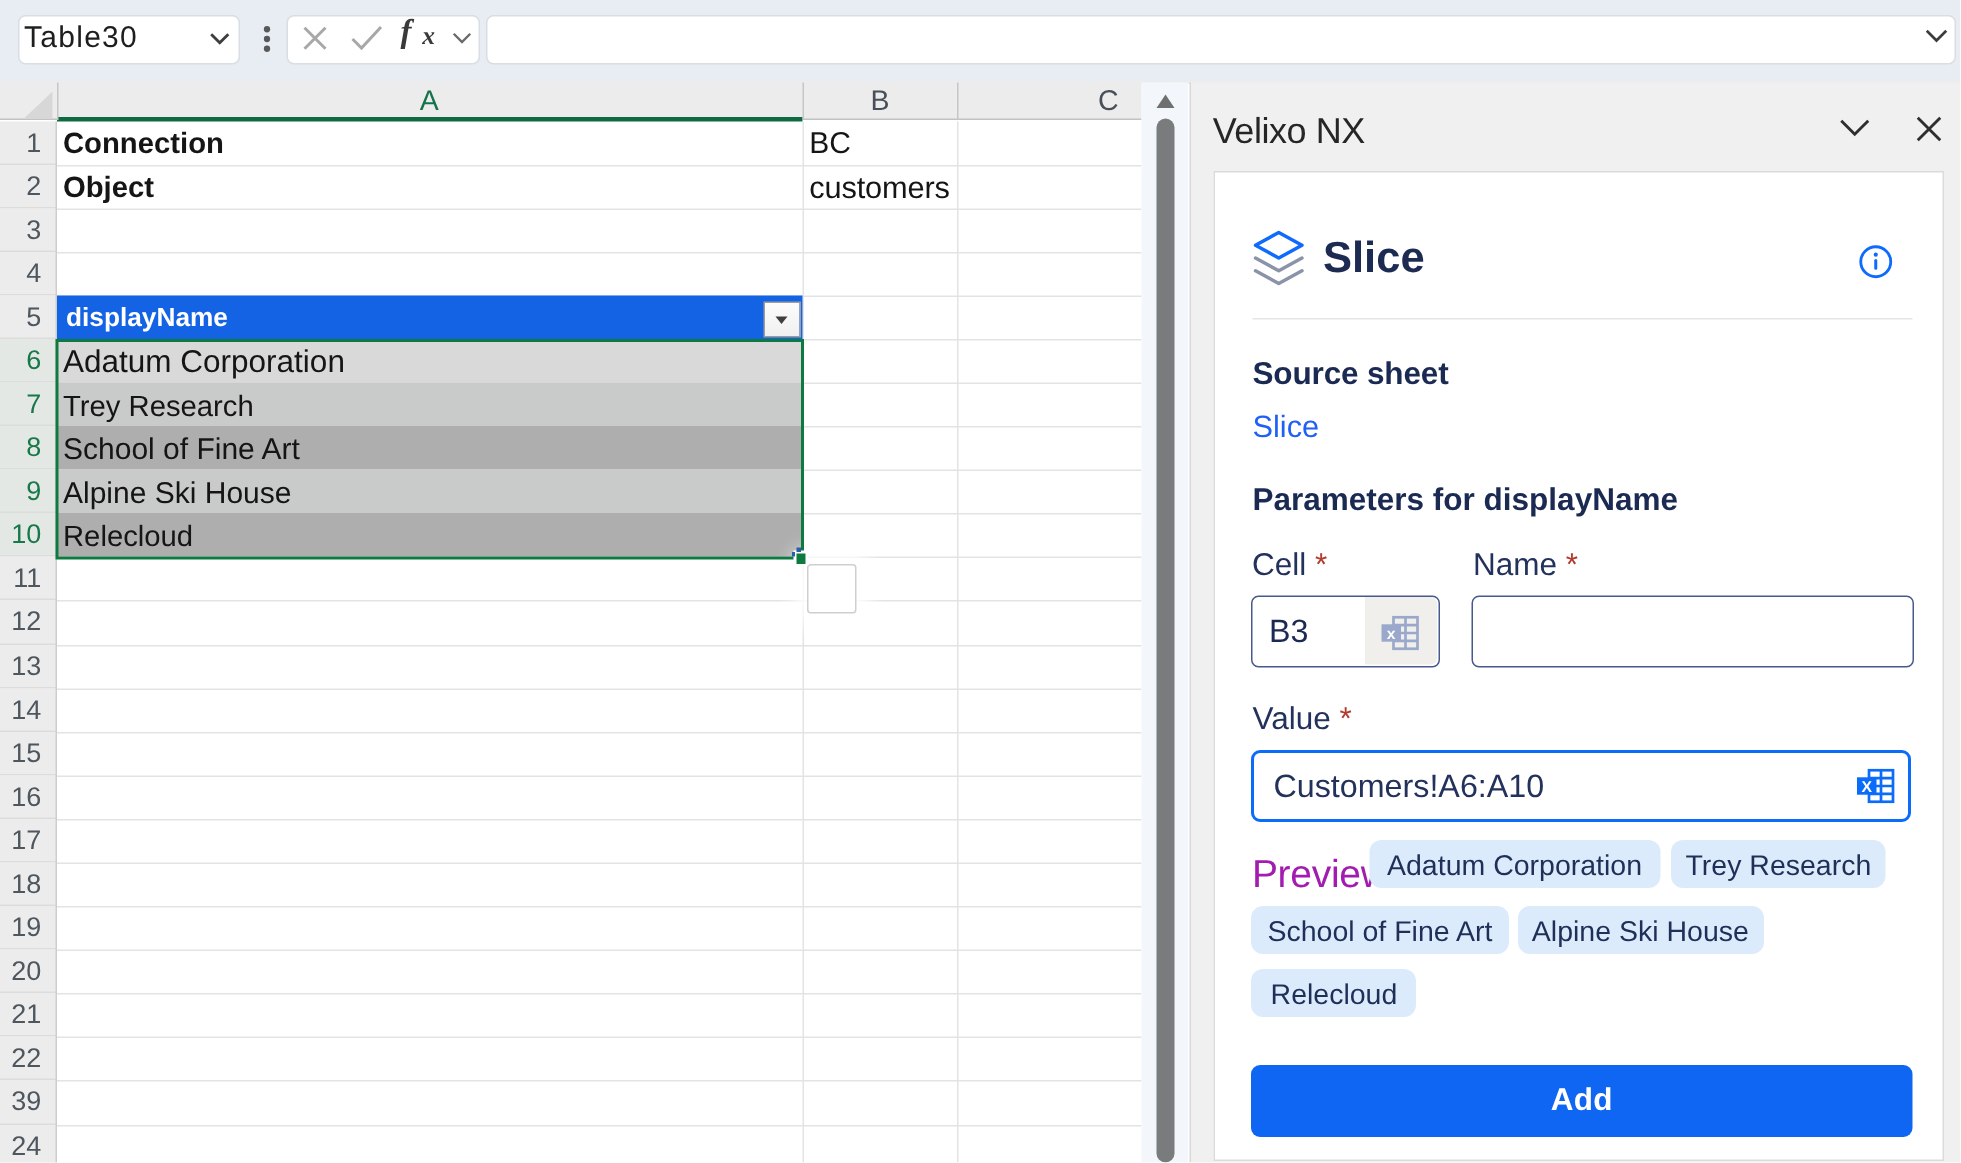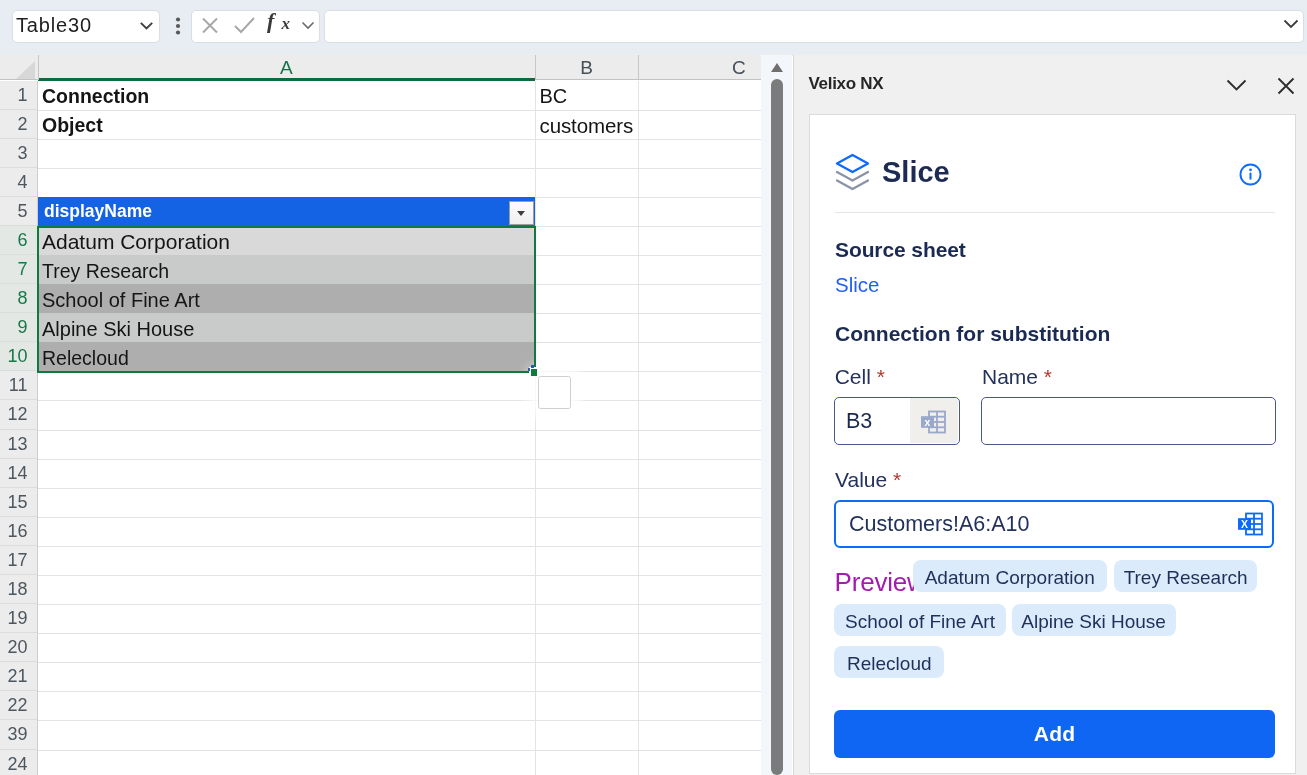--- a/index.html
+++ b/index.html
@@ -166,21 +166,21 @@
 <div class="abs" style="left:527.6px;top:368.2px;width:2.8px;height:2.8px;background:#2a5dab;"></div>
 <div class="abs" style="left:531px;top:365px;width:2.8px;height:2.8px;background:#2a5dab;"></div>
 
 <div class="abs" style="left:761.4px;top:55.2px;width:31.10px;height:719.80px;background:#f3f6fa;"></div>
 <div class="abs" style="left:770.5px;top:63px;width:0;height:0;border-left:6.5px solid transparent;border-right:6.5px solid transparent;border-bottom:9px solid #6f6f6f;"></div>
 <div class="abs" style="left:771.2px;top:79px;width:11.5px;height:696px;background:#797b7d;border-radius:6px;"></div>
 
 <div class="abs" style="left:792.5px;top:55.2px;width:1px;height:719.80px;background:#d8d8d8;"></div>
 <div class="abs" style="left:793.5px;top:55.2px;width:513.50px;height:719.80px;background:#f0f0f0;"></div>
 
-<div class="abs" style="left:808.5px;top:74px;font-size:17px;font-weight:bold;color:#262626;letter-spacing:-0.3px;">Velixo NX</div>
+<div class="abs" style="left:808.5px;top:74px;font-size:24px;font-weight:normal;color:#262626;letter-spacing:-0.3px;">Velixo NX</div>
 <svg class="abs" style="left:1226px;top:79px;" width="21" height="13" viewBox="0 0 21 13">
       <path d="M1.5 1.5 L10.5 10.5 L19.5 1.5" fill="none" stroke="#2e2e2e" stroke-width="1.9"></path>
     </svg>
 <svg class="abs" style="left:1276.5px;top:76.5px;" width="18" height="18" viewBox="0 0 18 18">
       <path d="M1.5 1.5 L16.5 16.5 M16.5 1.5 L1.5 16.5" stroke="#2e2e2e" stroke-width="1.9" fill="none"></path>
     </svg>
 
 <div class="abs" style="left:809px;top:114px;width:487px;height:660px;background:#fff;border:1px solid #dbdbdb;box-sizing:border-box;"></div>
 
 <svg class="abs" style="left:834px;top:152px;" width="37" height="40" viewBox="0 0 37 40">
@@ -193,21 +193,21 @@
   <circle cx="11.5" cy="11.5" r="10" fill="none" stroke="#0f6afe" stroke-width="1.9"></circle>
   <circle cx="11.5" cy="6.8" r="1.4" fill="#0f6afe"></circle>
   <rect x="10.5" y="9.6" width="2" height="7.2" rx="1" fill="#0f6afe"></rect>
 </svg>
 
 <div class="abs" style="left:835px;top:211.5px;width:440px;height:1px;background:#e5e5e5;"></div>
 
 <div class="abs" style="left:835px;top:238px;font-size:21px;font-weight:bold;color:#1b2a52;letter-spacing:-0.1px;">Source sheet</div>
 <div class="abs" style="left:835px;top:273px;font-size:20.5px;color:#2160f5;">Slice</div>
 
-<div class="abs" style="left:835px;top:321.7px;font-size:21px;font-weight:bold;color:#1b2a52;letter-spacing:0px;">Connection for substitution</div>
+<div class="abs" style="left:835px;top:321.7px;font-size:21px;font-weight:bold;color:#1b2a52;letter-spacing:0px;">Parameters for displayName</div>
 
 <div class="abs" style="left:834.7px;top:365px;font-size:21px;color:#23325c;">Cell <span style="color:#b23a2e;">*</span></div>
 <div class="abs" style="left:982px;top:365px;font-size:21px;color:#23325c;">Name <span style="color:#b23a2e;">*</span></div>
 
 <div class="abs" style="left:834px;top:396.5px;width:125.5px;height:48px;background:#fff;border:1.5px solid #47598e;border-radius:5px;box-sizing:border-box;"></div>
 <div class="abs" style="left:909.5px;top:398px;width:48.5px;height:45px;background:#f1efec;border-radius:0 4px 4px 0;"></div>
 <svg class="abs" style="left:920px;top:409.5px;" width="27" height="24" viewBox="0 0 27 24">
   <g stroke="#9aa9cb" stroke-width="1.8" fill="none">
     <rect x="9" y="1.5" width="16" height="21"></rect>
     <line x1="17" y1="1.5" x2="17" y2="22.5"></line>

